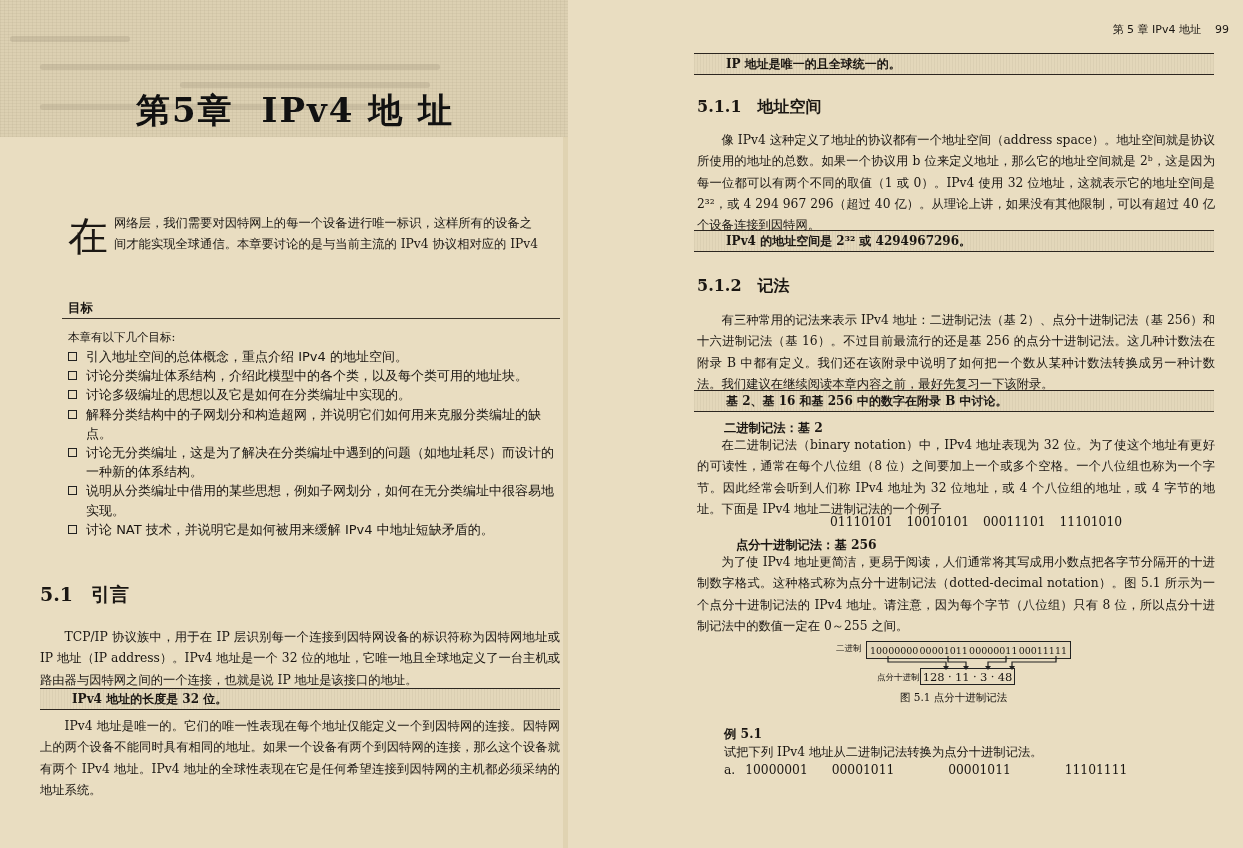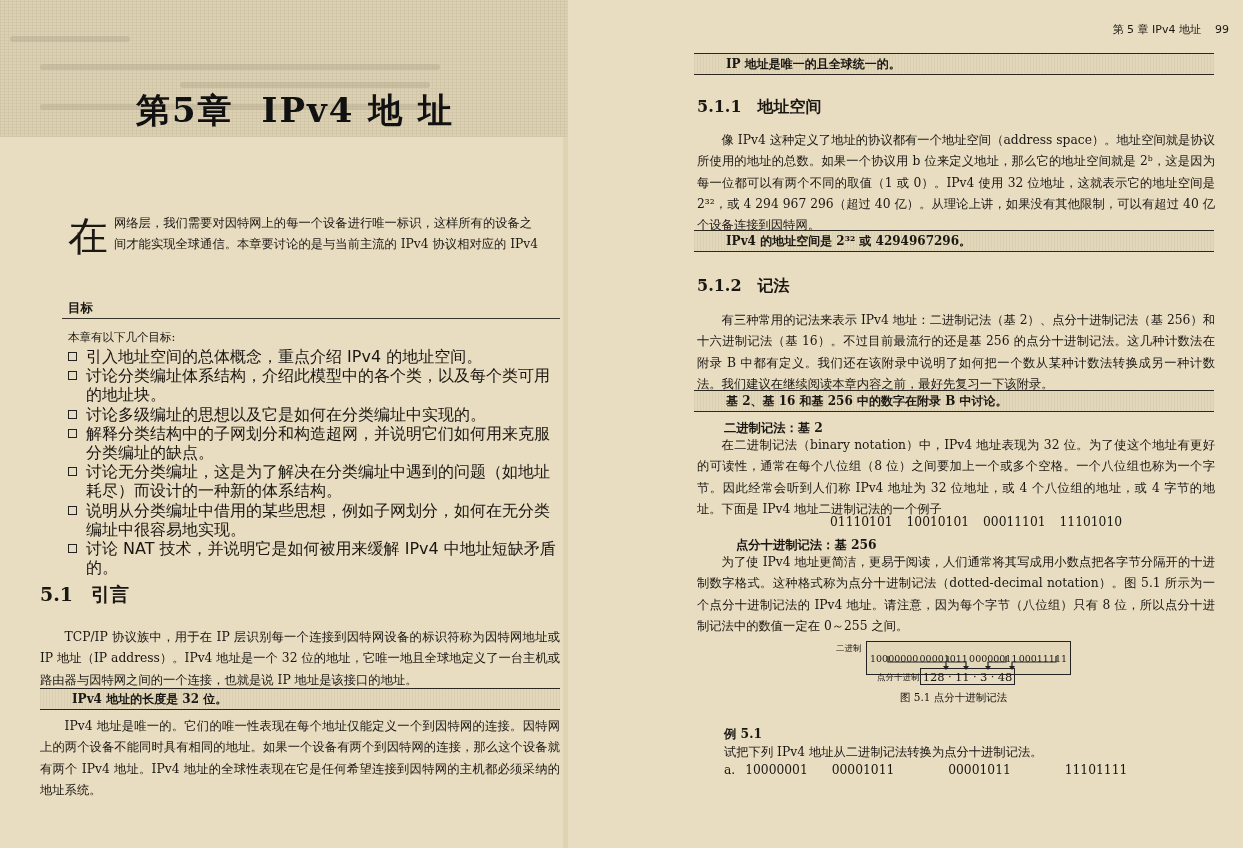--- a/index.html
+++ b/index.html
@@ -22,21 +22,21 @@
   .chapter-title .gap { display:inline-block; width:28px; }
 
   .txt { position:absolute; font-size:12.3px; line-height:21.3px; color:#1c1814; }
   .intro { left:68px; top:213px; width:490px; text-align:justify; }
   .dropcap { float:left; font-size:40px; line-height:38px; margin:4px 6px 0 0; font-weight:normal; }
 
   .goals-heading { position:absolute; left:68px; top:300px; font-family:"DejaVu Sans", sans-serif; font-weight:bold; font-size:12.5px; }
   .rule { position:absolute; height:1px; background:#3a332a; }
   .goals-lead { position:absolute; left:68px; top:330px; font-size:11.5px; }
   .goal-list { position:absolute; left:68px; top:347px; width:494px; list-style:none;
-    font-family:"DejaVu Sans", sans-serif; font-size:16px; line-height:19.2px; }
+    font-family:"DejaVu Sans", sans-serif; font-size:13px; line-height:19.2px; }
   .goal-list li { position:relative; padding-left:18px; }
   .goal-box { position:absolute; left:0; top:5px; width:9px; height:9px; border:1.5px solid #222; }
 
   .section-h { position:absolute; font-weight:bold; font-size:19px; }
   .section-h .num { font-family:"DejaVu Serif", serif; }
   .section-h .gap { display:inline-block; width:18px; }
 
   .para { position:absolute; font-size:12.3px; line-height:21.3px; text-align:justify; }
   .indent { text-indent:2em; }
 
@@ -49,21 +49,21 @@
 
   .sub-h { position:absolute; font-weight:bold; font-size:16px; }
   .sub-h .gap { display:inline-block; width:16px; }
   .bold-h { position:absolute; font-weight:bold; font-size:12.3px; }
 
   .binary-example { position:absolute; left:830px; top:515px; font-size:12.3px; word-spacing:10px; }
 
   
   .fig-binary-label { position:absolute; left:836px; top:643px; font-size:8.5px; }
   .fig-binary-box { position:absolute; left:866px; top:641px; width:205px; height:15px; border:1px solid #222;
-    display:flex; justify-content:space-between; align-items:center; padding:16px 3px; font-size:9.5px; background:#e3d7ba; }
+    display:flex; justify-content:space-between; align-items:center; padding:8px 3px; font-size:9.5px; background:#e3d7ba; }
   .fig-dotted-label { position:absolute; left:877px; top:672px; font-size:8.5px; }
   .fig-dotted-box { position:absolute; left:920px; top:668px; width:95px; height:17px; border:1px solid #222;
     display:flex; justify-content:space-around; align-items:center; font-size:11.5px; }
   .fig-caption { position:absolute; left:900px; top:691px; font-size:10.5px; }
   svg.arrows { position:absolute; left:866px; top:656px; }
 
   .example-h { position:absolute; left:724px; top:726px; font-weight:bold; font-size:12.3px; }
   .example-q { position:absolute; left:724px; top:742px; font-size:12.3px; line-height:21px; }
   .example-a { position:absolute; left:724px; top:761px; font-size:12.3px; word-spacing:6px; }
   .example-a .oct { margin-right:14px; }

